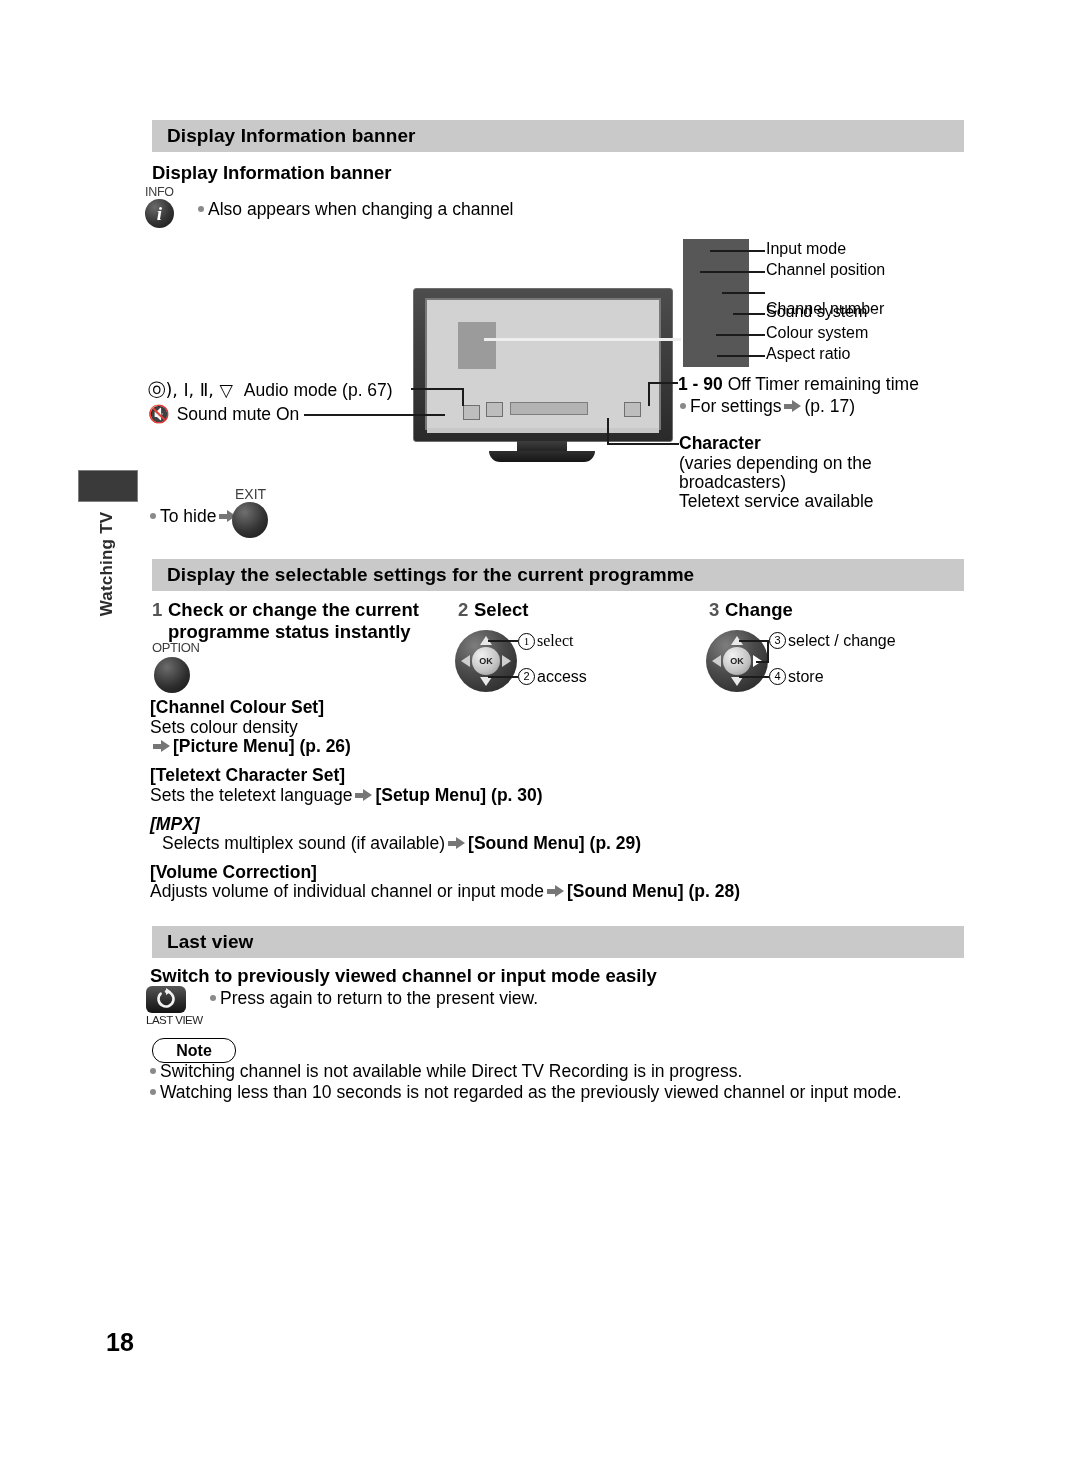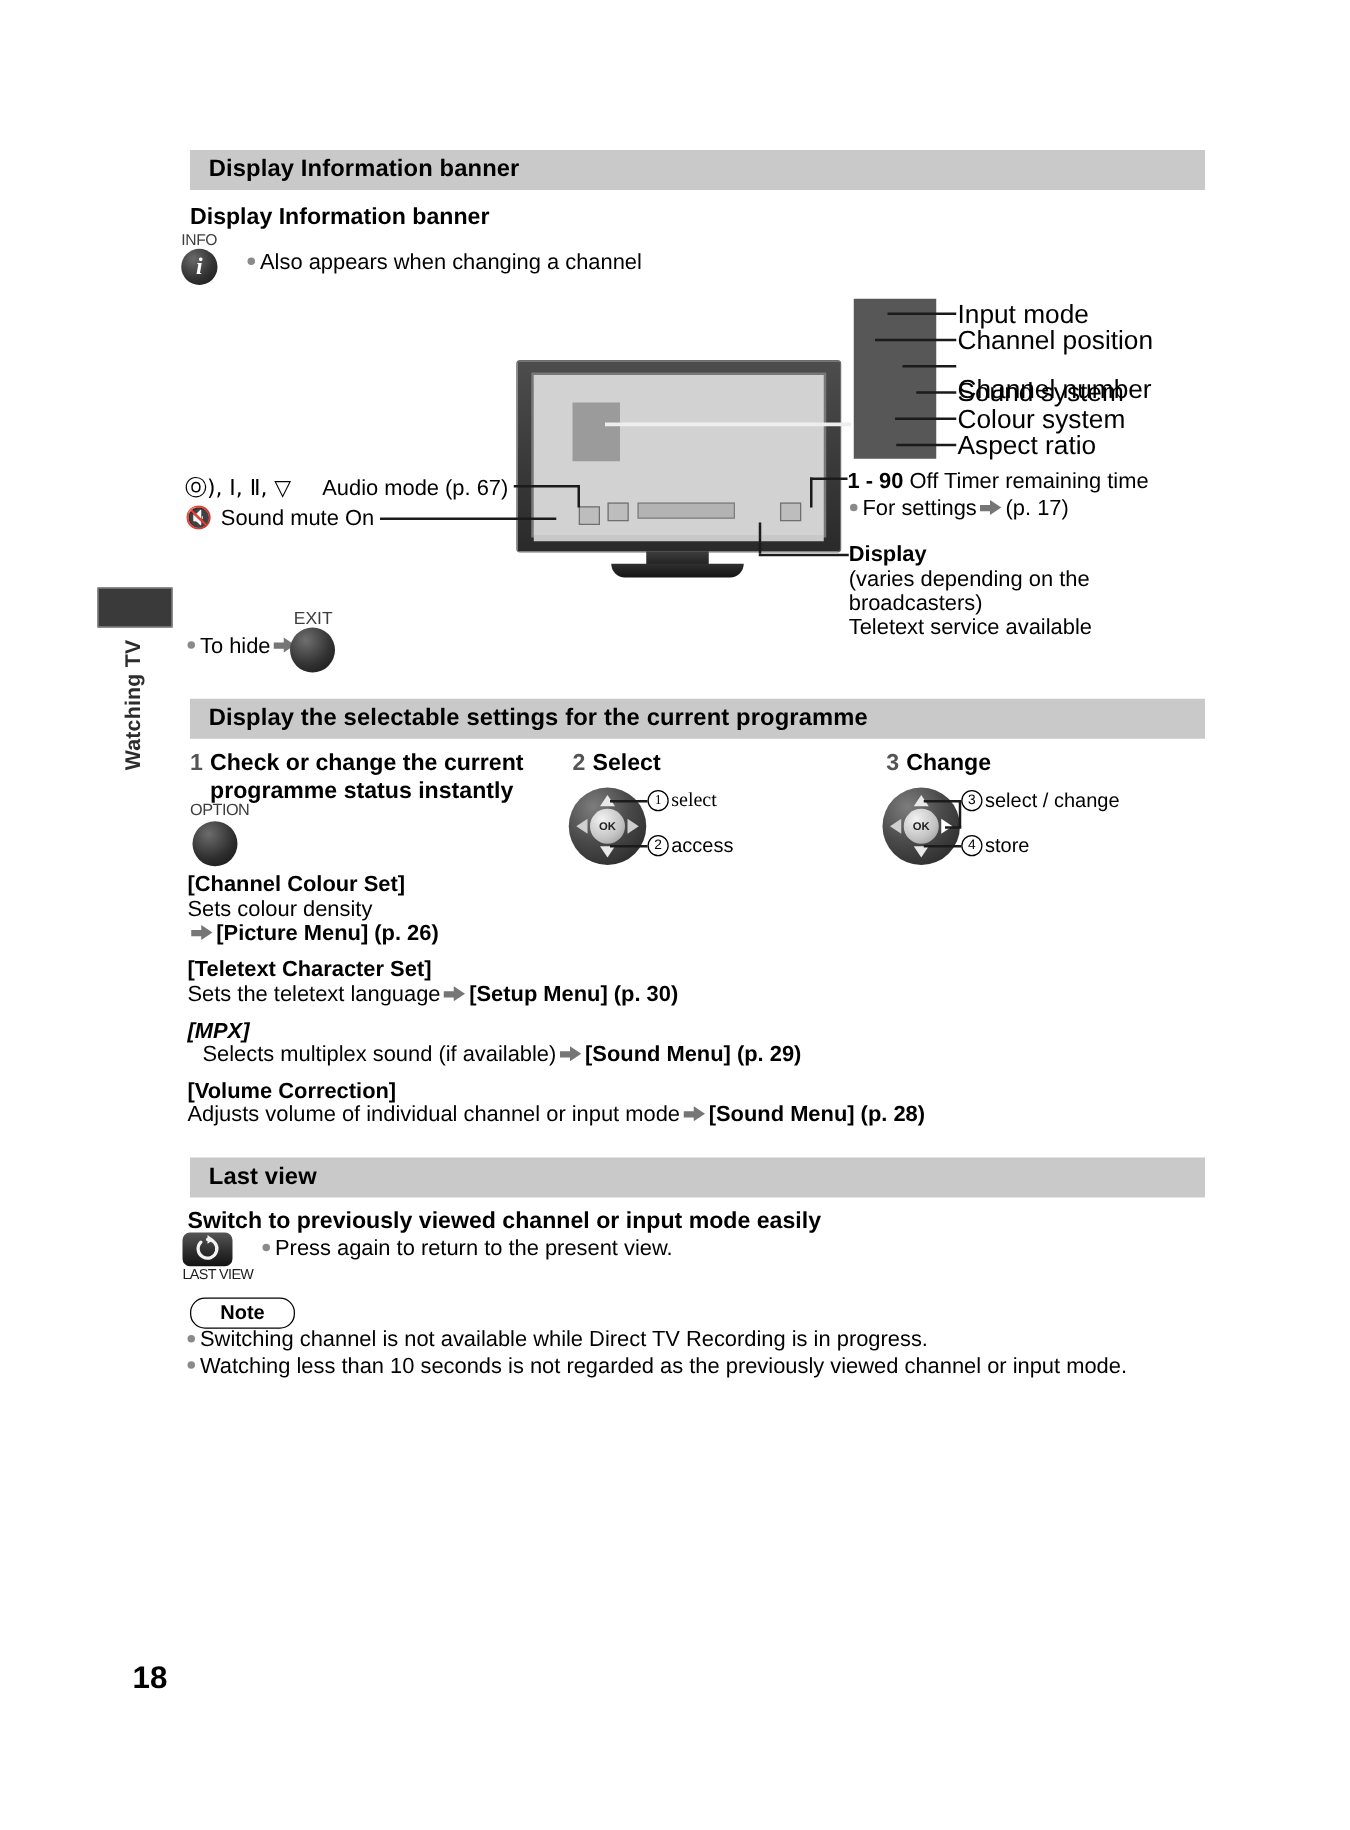--- a/index.html
+++ b/index.html
@@ -177,21 +177,21 @@
     position: absolute;
     left: 6px;
     color: #ffffff;
     font-size: 12.5px;
     font-weight: bold;
     letter-spacing: -0.2px;
     white-space: nowrap;
   }
   .osd-text {
     position: absolute;
-    font-size: 21px;
+    font-size: 16px;
     white-space: nowrap;
   }
 
   
   .lead-h { position: absolute; height: 2px; background: #1b1b1b; }
   .lead-v { position: absolute; width: 2px; background: #1b1b1b; }
 
   
   #exit-wrap { position: absolute; left: 232px; top: 487px; width: 80px; }
   #exit-label { font-size: 14px; color: #3d3d3d; line-height: 15px; padding-left: 3px;}
@@ -328,21 +328,21 @@
 <div class="osd-text" style="left:766px; top:261px;">Channel position</div>
 <div class="osd-text" style="left:766px; top:282px;margin-top:18px;">Channel number</div>
 <div class="osd-text" style="left:766px; top:303px;">Sound system</div>
 <div class="osd-text" style="left:766px; top:324px;">Colour system</div>
 <div class="osd-text" style="left:766px; top:345px;">Aspect ratio</div>
 
 <div class="lead-h" style="left:484px; top:338px; width:197px; background:#eeeeee; height:3px;"></div>
 
 <div class="abs t17" style="left:148px; top:378px;">
   <span style="font-family:'DejaVu Sans',sans-serif;">ⓞ), Ⅰ, Ⅱ, ▽</span>
-  <span style="margin-left:20px;">Audio mode (p. 67)</span>
+  <span style="margin-left:6px;">Audio mode (p. 67)</span>
 </div>
 <div class="lead-h" style="left:411px; top:388px; width:53px;"></div>
 <div class="lead-v" style="left:462px; top:388px; height:18px;"></div>
 
 <div class="abs t17" style="left:148px; top:404px;">
   <span style="font-family:'DejaVu Sans',sans-serif;">🔇</span>
   <span style="margin-left:2px;">Sound mute On</span>
 </div>
 <div class="lead-h" style="left:304px; top:414px; width:141px;"></div>
 
@@ -353,21 +353,21 @@
   <span class="b">1 - 90</span>
   <span>Off Timer remaining time</span>
 </div>
 <div class="abs t17" style="left:680px; top:396px;">
   <span class="bullet-dot"></span><span>For settings</span><span class="arrow-r"></span><span>(p. 17)</span>
 </div>
 
 <div class="lead-h" style="left:607px; top:443px; width:72px;"></div>
 <div class="lead-v" style="left:607px; top:418px; height:25px;"></div>
 
-<div class="abs t17 b" style="left:679px; top:433px;">Display</div>
+<div class="abs t17 b" style="left:679px; top:433px;">Character</div>
 <div class="abs t17" style="left:679px; top:453px;">(varies depending on the</div>
 <div class="abs t17" style="left:679px; top:472px;">broadcasters)</div>
 <div class="abs t17" style="left:679px; top:491px;">Teletext service available</div>
 
 <div class="abs t17" style="left:150px; top:506px;">
   <span class="bullet-dot"></span><span>To hide</span><span class="arrow-r"></span>
 </div>
 <div id="exit-wrap">
   <div id="exit-label">EXIT</div>
   <div id="exit-circle"></div>

